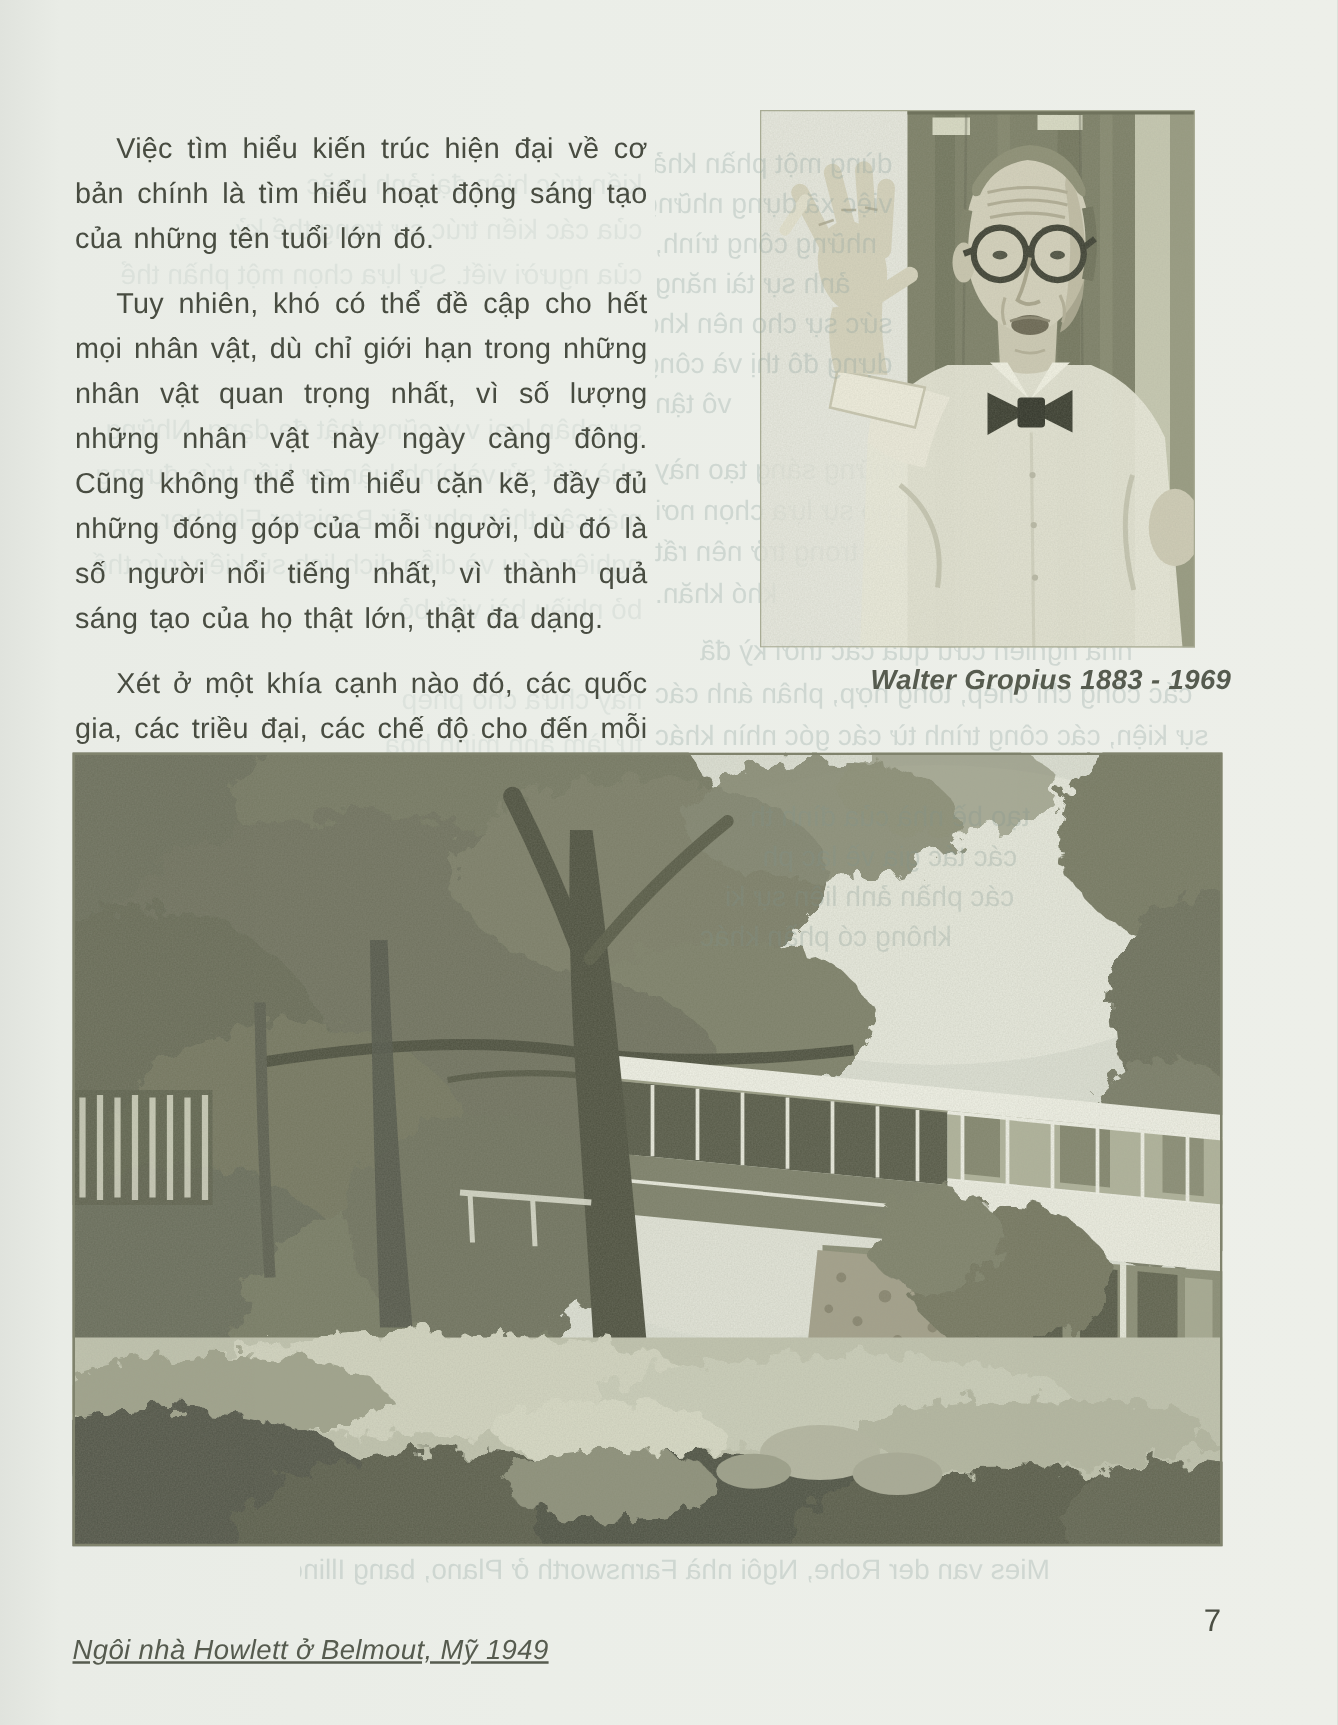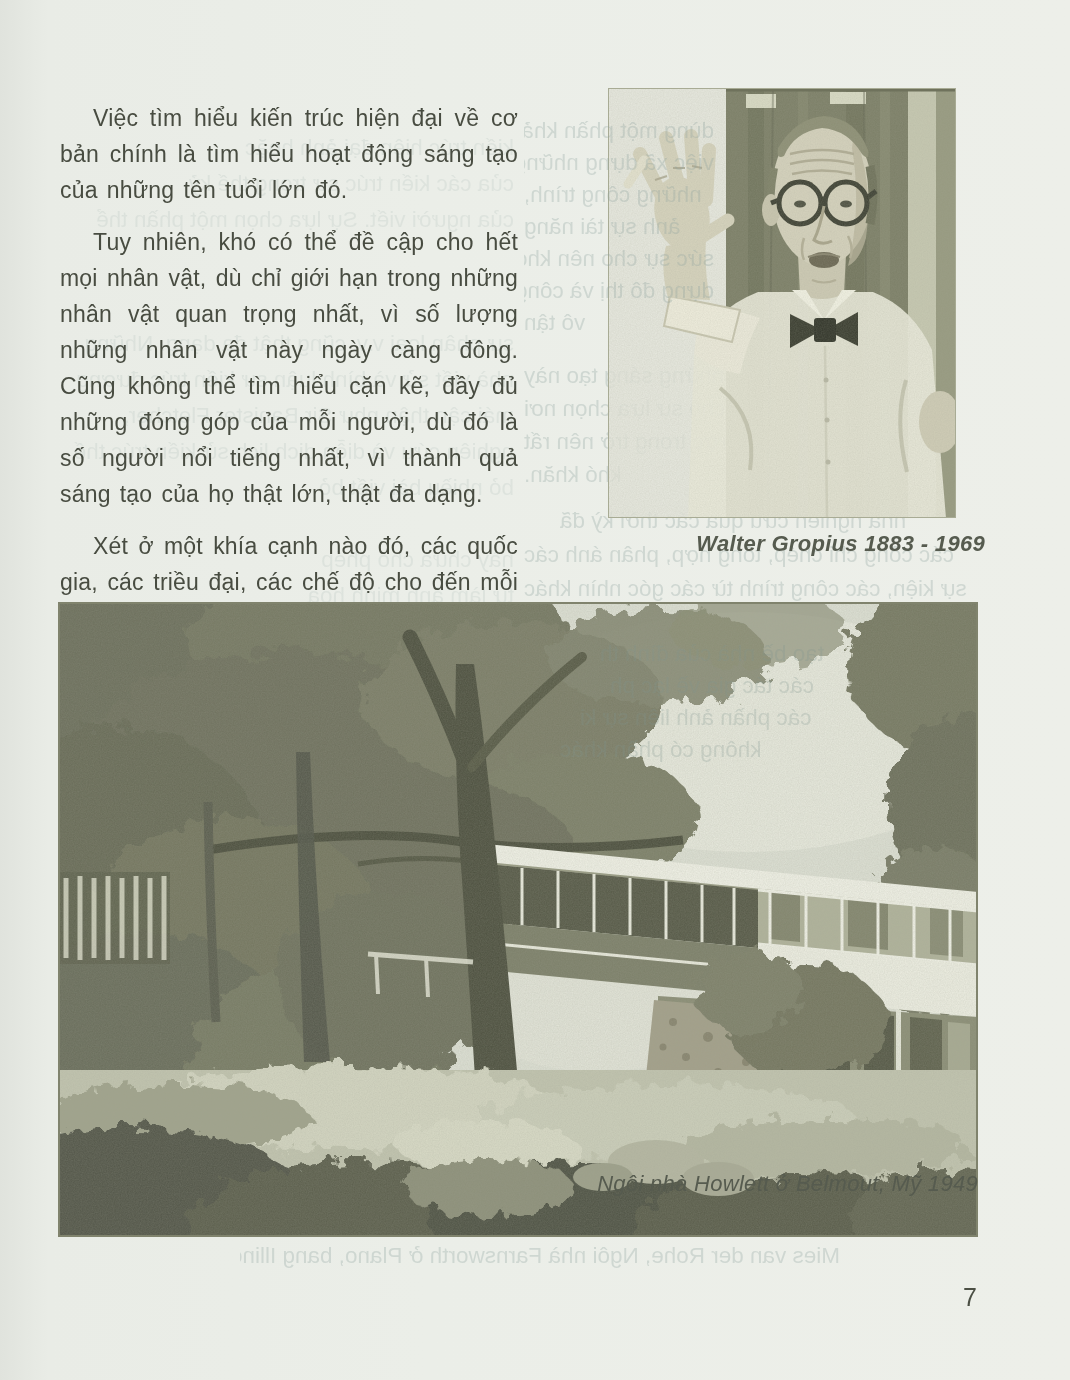--- a/index.html
+++ b/index.html
@@ -33,21 +33,21 @@
   .bg-bot{opacity:.30;text-align:center;}
   
   .fig{position:absolute;margin:0;z-index:3;line-height:0;}
   .fig-gropius{left:608px;top:88px;}
   .fig-house{left:58px;top:602px;}
   .caption{
     position:absolute;z-index:6;font-style:italic;font-size:22px;
     color:#565b4f;line-height:26px;letter-spacing:.3px;
   }
   .caption-gropius{left:640px;top:531px;width:345px;text-align:right;font-weight:bold;}
-  .caption-house{left:58px;top:1171px;width:920px;text-align:right;}
+  .caption-house{left:58px;top:1307px;width:920px;text-align:left;text-decoration:underline;}
   .page-number{
     position:absolute;left:946px;top:1283px;width:48px;text-align:center;
     font-size:25px;color:#4b4f44;z-index:2;
   }
 </style>
 </head>
 <body>
 
 <div class="sheet">
 

